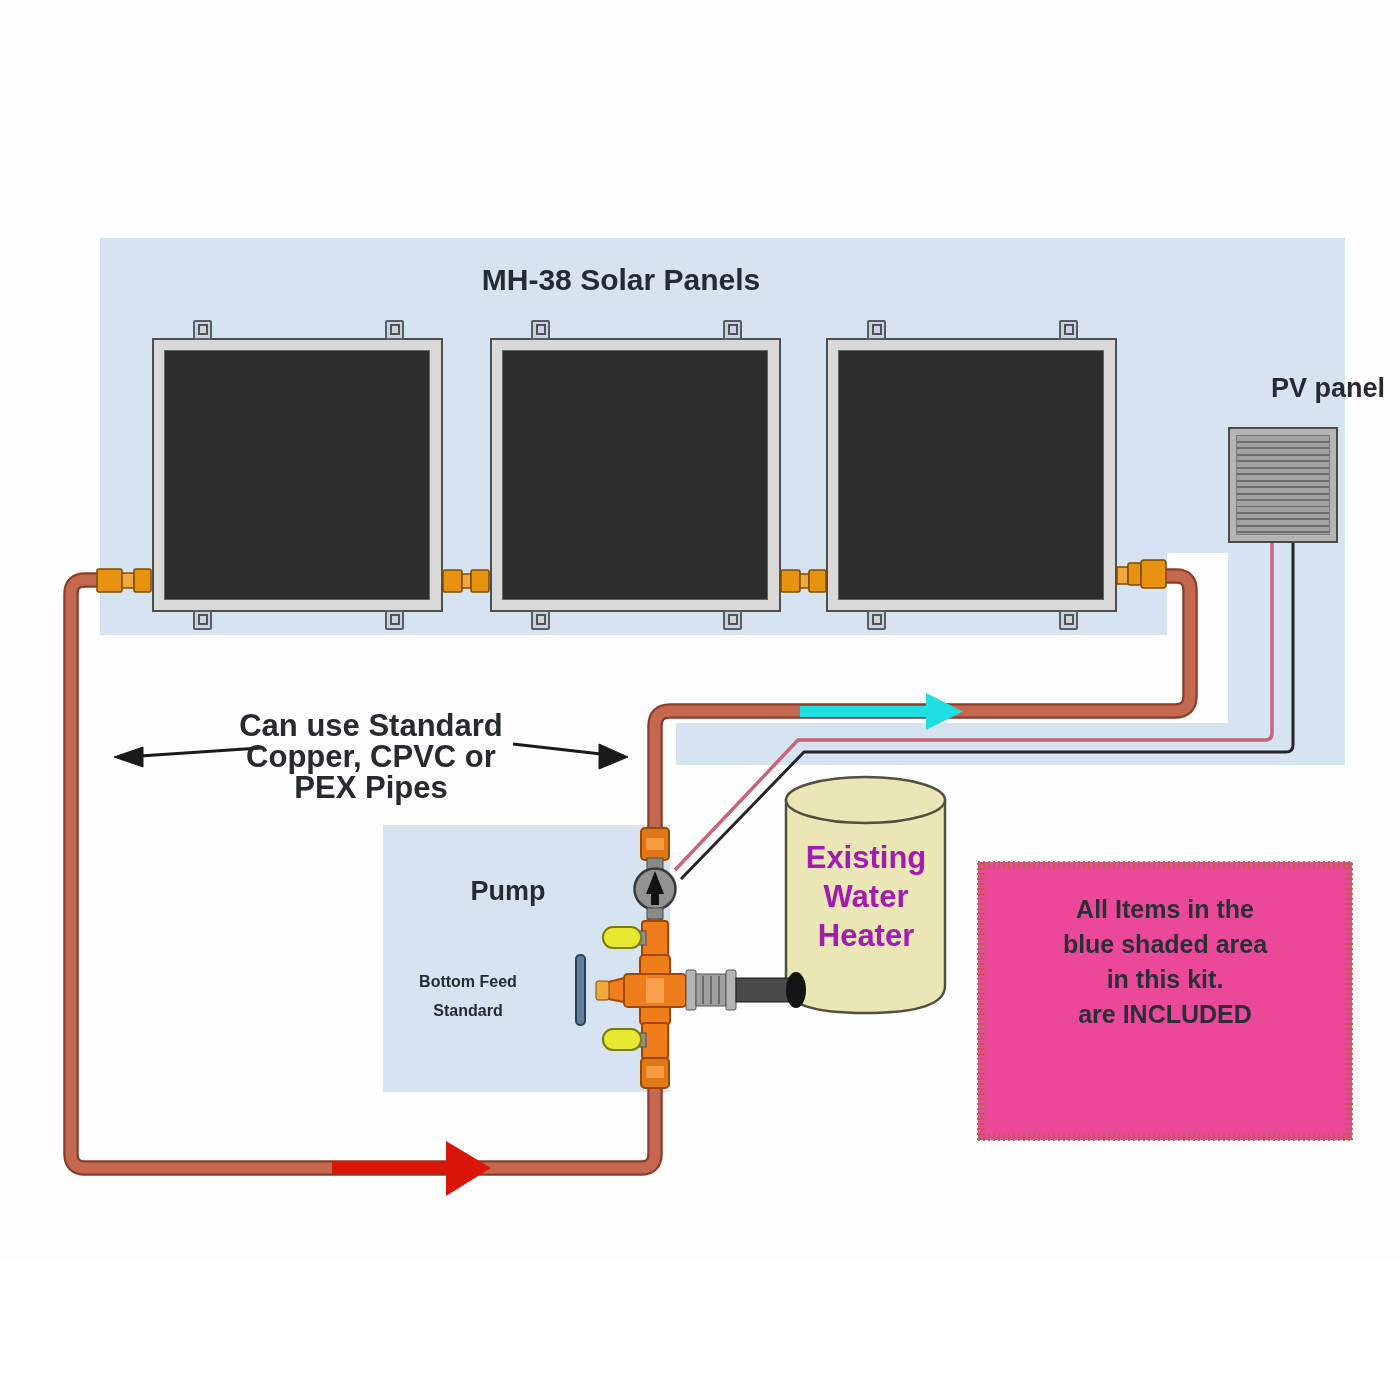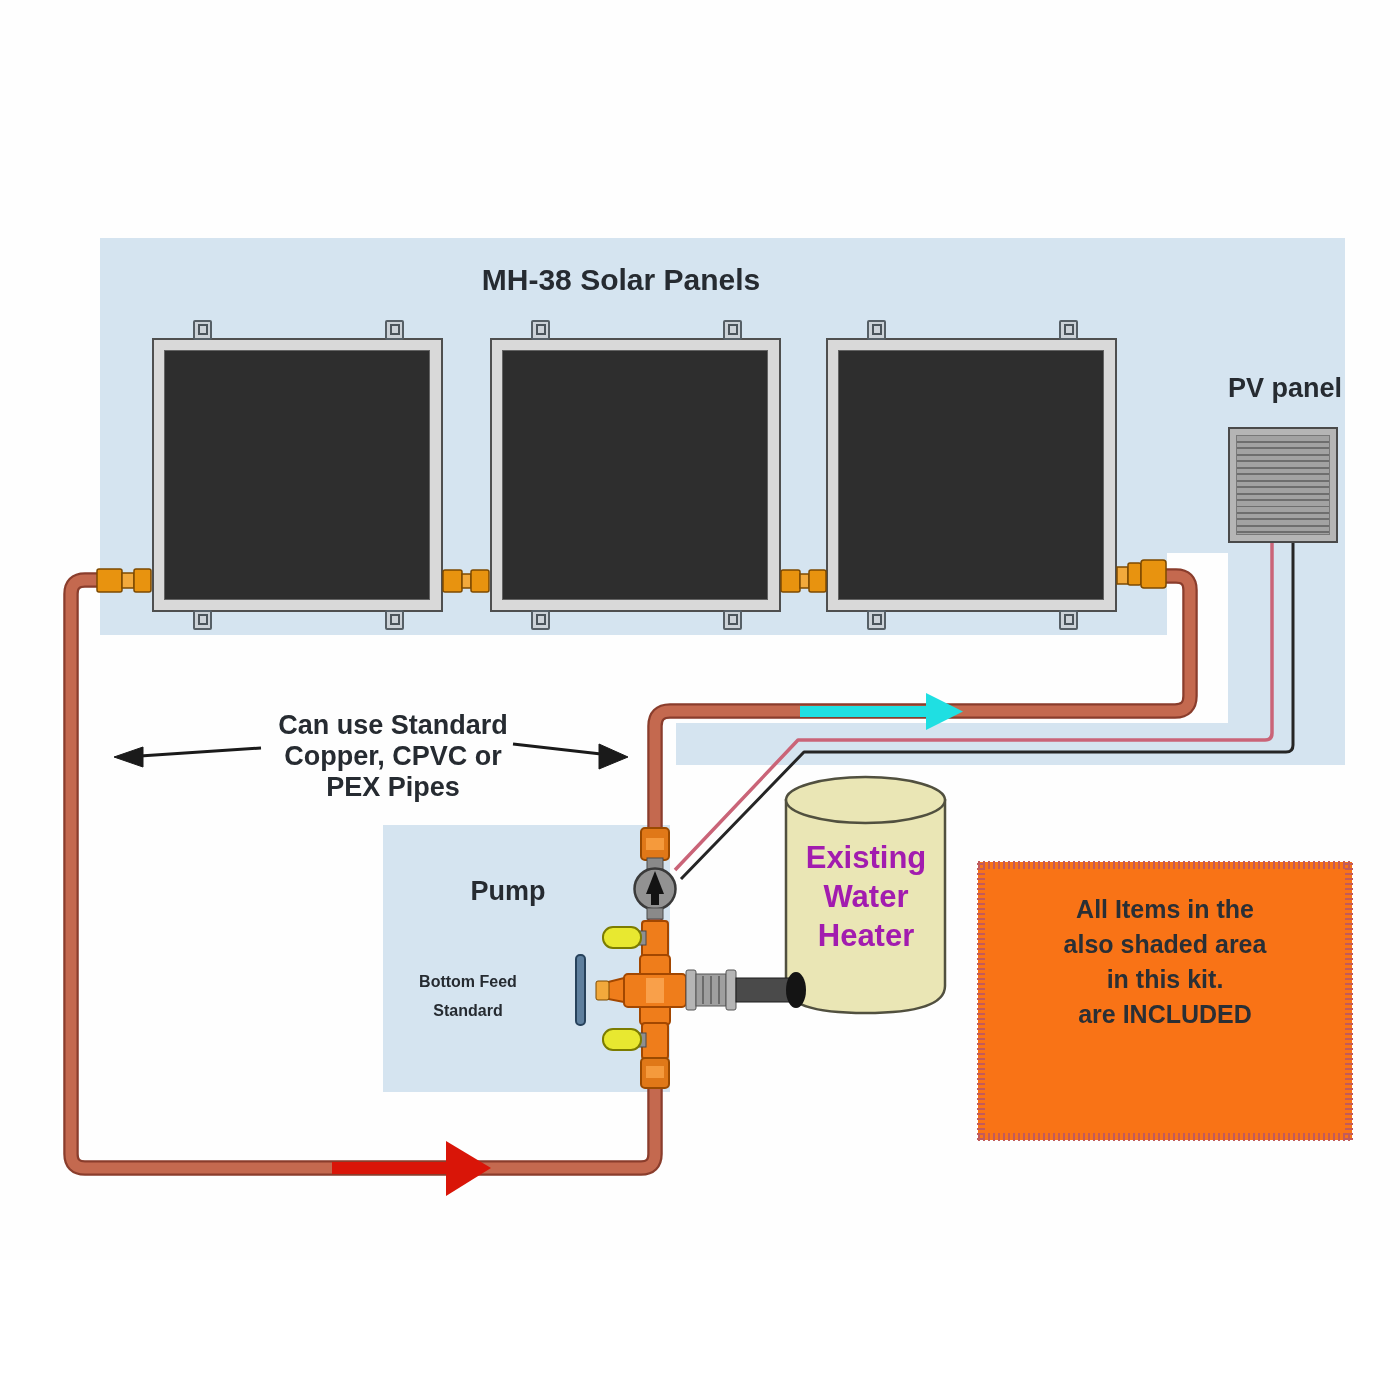--- a/index.html
+++ b/index.html
@@ -22,28 +22,28 @@
 
   
   .pv{position:absolute;left:1228px;top:427px;width:106px;height:112px;background:#b5b5b5;
       border:2px solid #4a4a4a;}
   .pv-inner{position:absolute;left:6px;top:6px;right:6px;bottom:6px;border:1px solid #787878;
       background:repeating-linear-gradient(180deg,#a2a2a2 0 4.5px,#6e6e6e 4.5px 6.5px);}
 
   
   .t{position:absolute;font-weight:bold;color:#262b31;text-align:center;white-space:nowrap;}
   .title{left:321px;top:264px;width:600px;font-size:30px;line-height:32px;}
-  .pvlabel{left:1185px;top:374px;width:200px;font-size:27px;line-height:28px;}
-  .pipesnote{left:243px;top:710px;width:300px;font-size:27px;line-height:31px;}
+  .pvlabel{left:1185px;top:374px;width:200px;font-size:27px;line-height:28px;text-align:right;}
+  .pipesnote{left:221px;top:710px;width:300px;font-size:31px;line-height:31px;}
   .pumplabel{left:408px;top:877px;width:200px;font-size:27px;line-height:28px;}
   .bflabel{left:368px;top:967px;width:200px;font-size:16px;line-height:29px;}
   .heaterlabel{left:786px;top:838px;width:160px;font-size:31px;line-height:39px;color:#a21caf;}
 
   
-  .kitbox{position:absolute;left:978px;top:862px;width:374px;height:278px;background:#f97316;}
+  .kitbox{position:absolute;left:978px;top:862px;width:374px;height:278px;background:#ec4899;}
   .kb-e{position:absolute;}
   .kb-top,.kb-bot{left:0;right:0;height:8px;
       background:repeating-linear-gradient(90deg,#c25b5b 0 2px,rgba(0,0,0,0) 2px 5px);}
   .kb-top{top:-1px}.kb-bot{bottom:-1px}
   .kb-left,.kb-right{top:0;bottom:0;width:8px;
       background:repeating-linear-gradient(0deg,#c25b5b 0 2px,rgba(0,0,0,0) 2px 5px);}
   .kb-left{left:-1px}.kb-right{right:-1px}
   .kittext{position:absolute;left:8px;right:8px;top:30px;font-weight:bold;color:#2a2f35;
       font-size:25px;line-height:35px;text-align:center;}
 </style>
@@ -203,19 +203,19 @@
     <div>Heater</div>
   </div>
 
   <div class="kitbox">
     <div class="kb-e kb-top"></div>
     <div class="kb-e kb-bot"></div>
     <div class="kb-e kb-left"></div>
     <div class="kb-e kb-right"></div>
     <div class="kittext">
       <div>All Items in the</div>
-      <div>also shaded area</div>
+      <div>blue shaded area</div>
       <div>in this kit.</div>
       <div>are INCLUDED</div>
     </div>
   </div>
 
 </div>
 
 </body></html>

